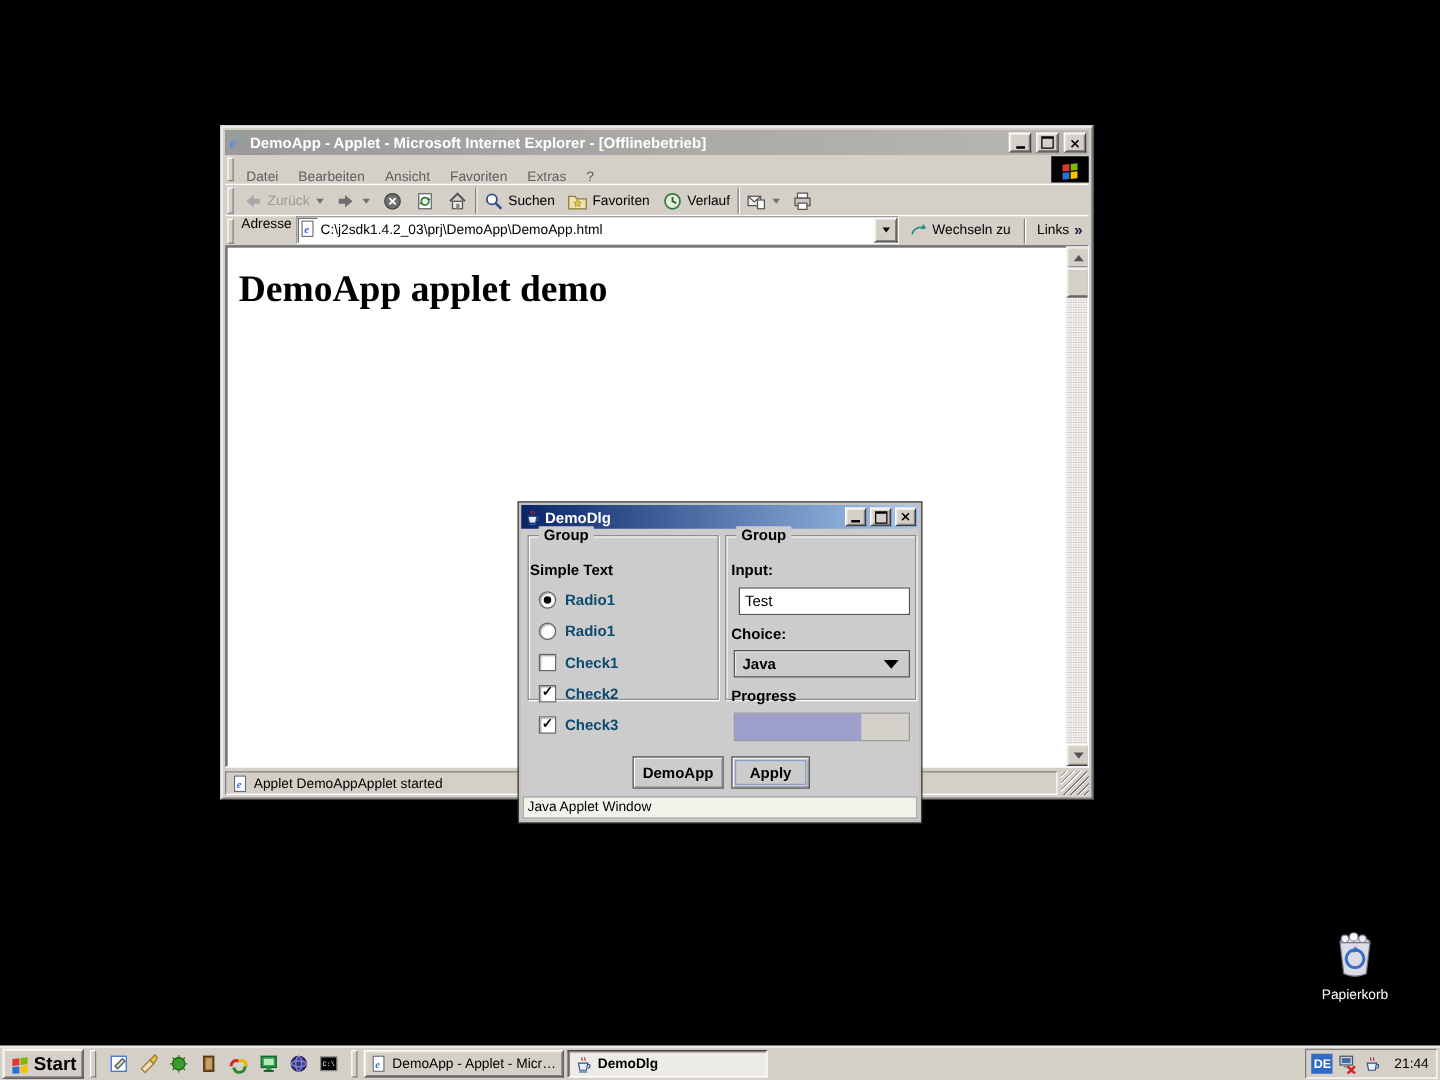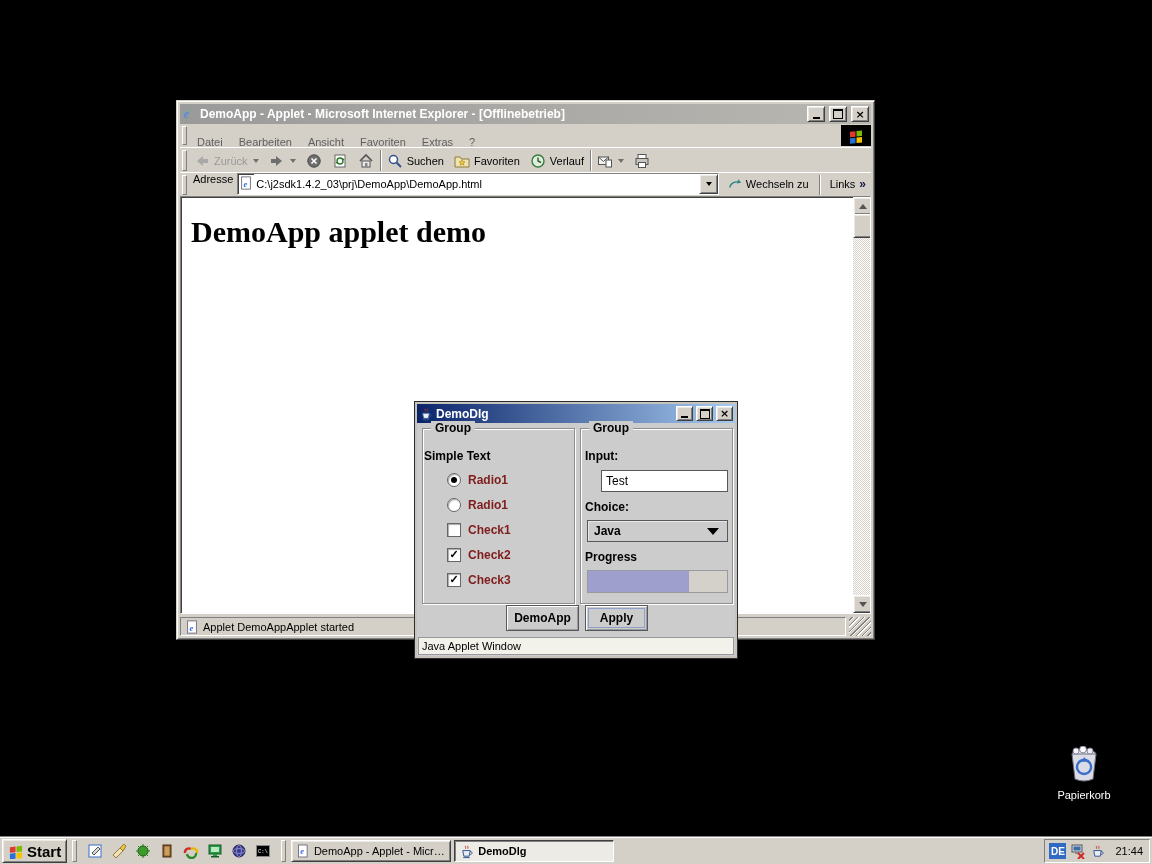--- a/index.html
+++ b/index.html
@@ -119,38 +119,38 @@
     box-sizing:border-box;
   }
   .dlg-title{
     height:19px;background:linear-gradient(to right,#0a246a,#a6caf0);
     display:flex;align-items:center;gap:3px;padding:0 2px;
   }
   .dlg-title .t{color:#fff;font-weight:bold;font-size:12px;flex:1;}
   .dlg-title .winbtn{width:15px;height:13px;}
   .dlg-body{position:relative;height:233px;font-family:"Liberation Sans",sans-serif;}
   .groupbox{
-    position:absolute;top:5px;height:176px;box-sizing:border-box;
+    position:absolute;top:5px;height:132px;box-sizing:border-box;
     border:1px solid #8e8e8e;box-shadow:inset 1px 1px 0 #ffffff,1px 1px 0 #ffffff;
   }
   .gb-left{left:5px;width:153px;}
   .gb-right{left:163px;width:153px;}
   .gb-title{
     position:absolute;top:-8px;left:8px;background:#cccccc;padding:0 4px;
     font-weight:bold;font-size:12px;color:#000;
   }
   .dlg-label{position:absolute;left:7px;font-weight:bold;font-size:12px;color:#000;white-space:nowrap;}
-  .ctl-row{position:absolute;left:24px;display:flex;align-items:center;gap:7px;font-weight:bold;font-size:12px;color:#7f1d1d;}
+  .ctl-row{position:absolute;left:8px;display:flex;align-items:center;gap:7px;font-weight:bold;font-size:12px;color:#0c4a6e;}
   .m-radio{width:12px;height:12px;border-radius:50%;background:#fff;
     border:1px solid #666;box-shadow:inset 1px 1px 1px #aaa;position:relative;}
   .m-radio.sel::after{content:"";position:absolute;left:3px;top:3px;width:6px;height:6px;border-radius:50%;background:#000;}
   .m-check{width:12px;height:12px;background:#fff;border:1px solid #666;box-shadow:inset 1px 1px 1px #aaa;
     display:flex;align-items:center;justify-content:center;font-size:11px;line-height:1;color:#000;}
   .m-check.on::after{content:"✓";font-weight:bold;margin-top:-1px;}
-  .m-field{position:absolute;left:20px;right:4px;height:22px;background:#4c1d95;border:1px solid #55585c;box-sizing:border-box;}
+  .m-field{position:absolute;left:10px;right:4px;height:22px;background:#4c1d95;border:1px solid #55585c;box-sizing:border-box;}
   .m-field input{width:100%;height:100%;border:0;outline:0;background:#fff;
     font-family:"Liberation Sans",sans-serif;font-size:12px;padding:0 4px;box-sizing:border-box;color:#000;}
   .m-combo{position:absolute;left:6px;right:4px;height:22px;background:#cccccc;border:1px solid #55585c;
     box-sizing:border-box;display:flex;align-items:center;font-weight:bold;font-size:12px;color:#000;
     padding-left:6px;box-shadow:inset 1px 1px 0 #e8e8e8;}
   .m-combo .arrow{margin-left:auto;margin-right:8px;width:0;height:0;
     border-left:6px solid transparent;border-right:6px solid transparent;border-top:7px solid #000;}
   .m-progress{position:absolute;left:6px;right:4px;height:23px;background:#d4d1cb;border:1px solid #9a9a9e;box-sizing:border-box;}
   .m-progress .fill{height:100%;background:#9f9fce;}
   .m-btn{

